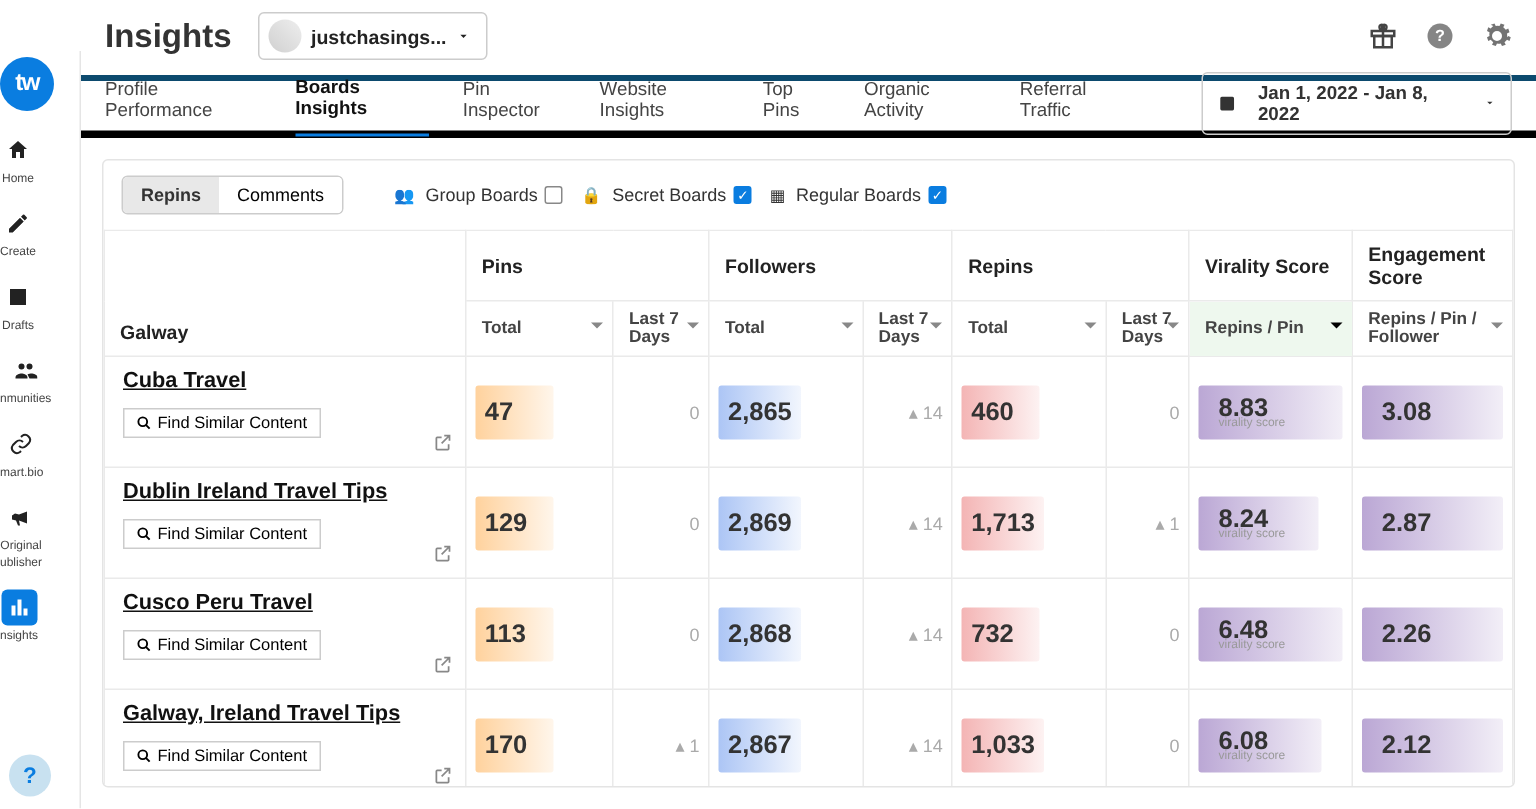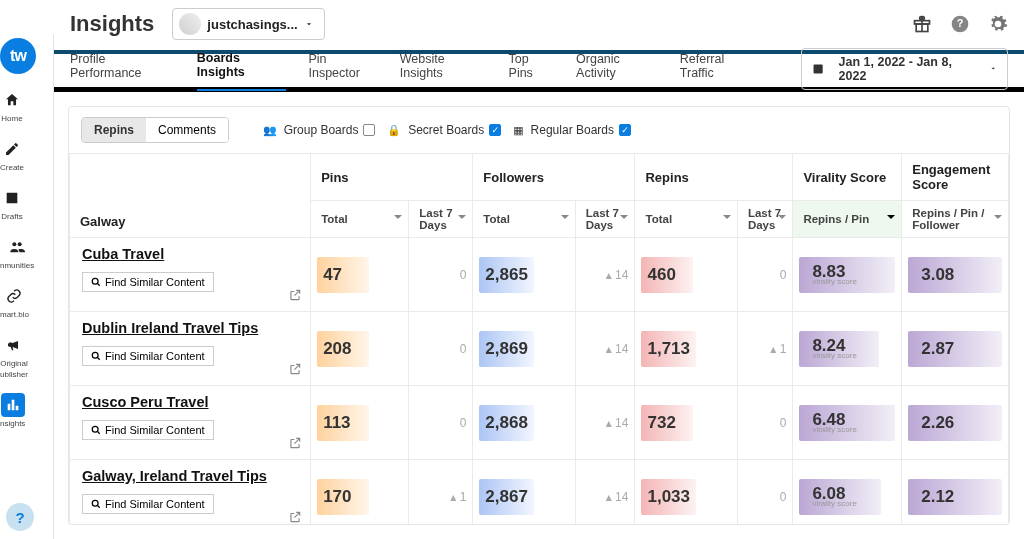--- a/index.html
+++ b/index.html
@@ -325,21 +325,21 @@
                         </svg>
       Find Similar Content</button>
     <span class="popout"><svg width="14" height="14" viewBox="0 0 24 24" fill="none" stroke="currentColor" stroke-width="2">
                           <path d="M14 4h6v6M20 4l-9 9M19 14v5a1 1 0 01-1 1H6a1 1 0 01-1-1V7a1 1 0 011-1h5"></path>
                         </svg></span>
   </div>
                   </td>
                   <td>
                     <div class="metric">
                       <div class="metric-box bar-orange">
-                        <span class="metric-val">208</span>
+                        <span class="metric-val">129</span>
                       </div>
                     </div>
                   </td>
                   <td>
                     <div class="metric">
                       <span class="delta">0</span>
                     </div>
                   </td>
                   <td>
                     <div class="metric">

